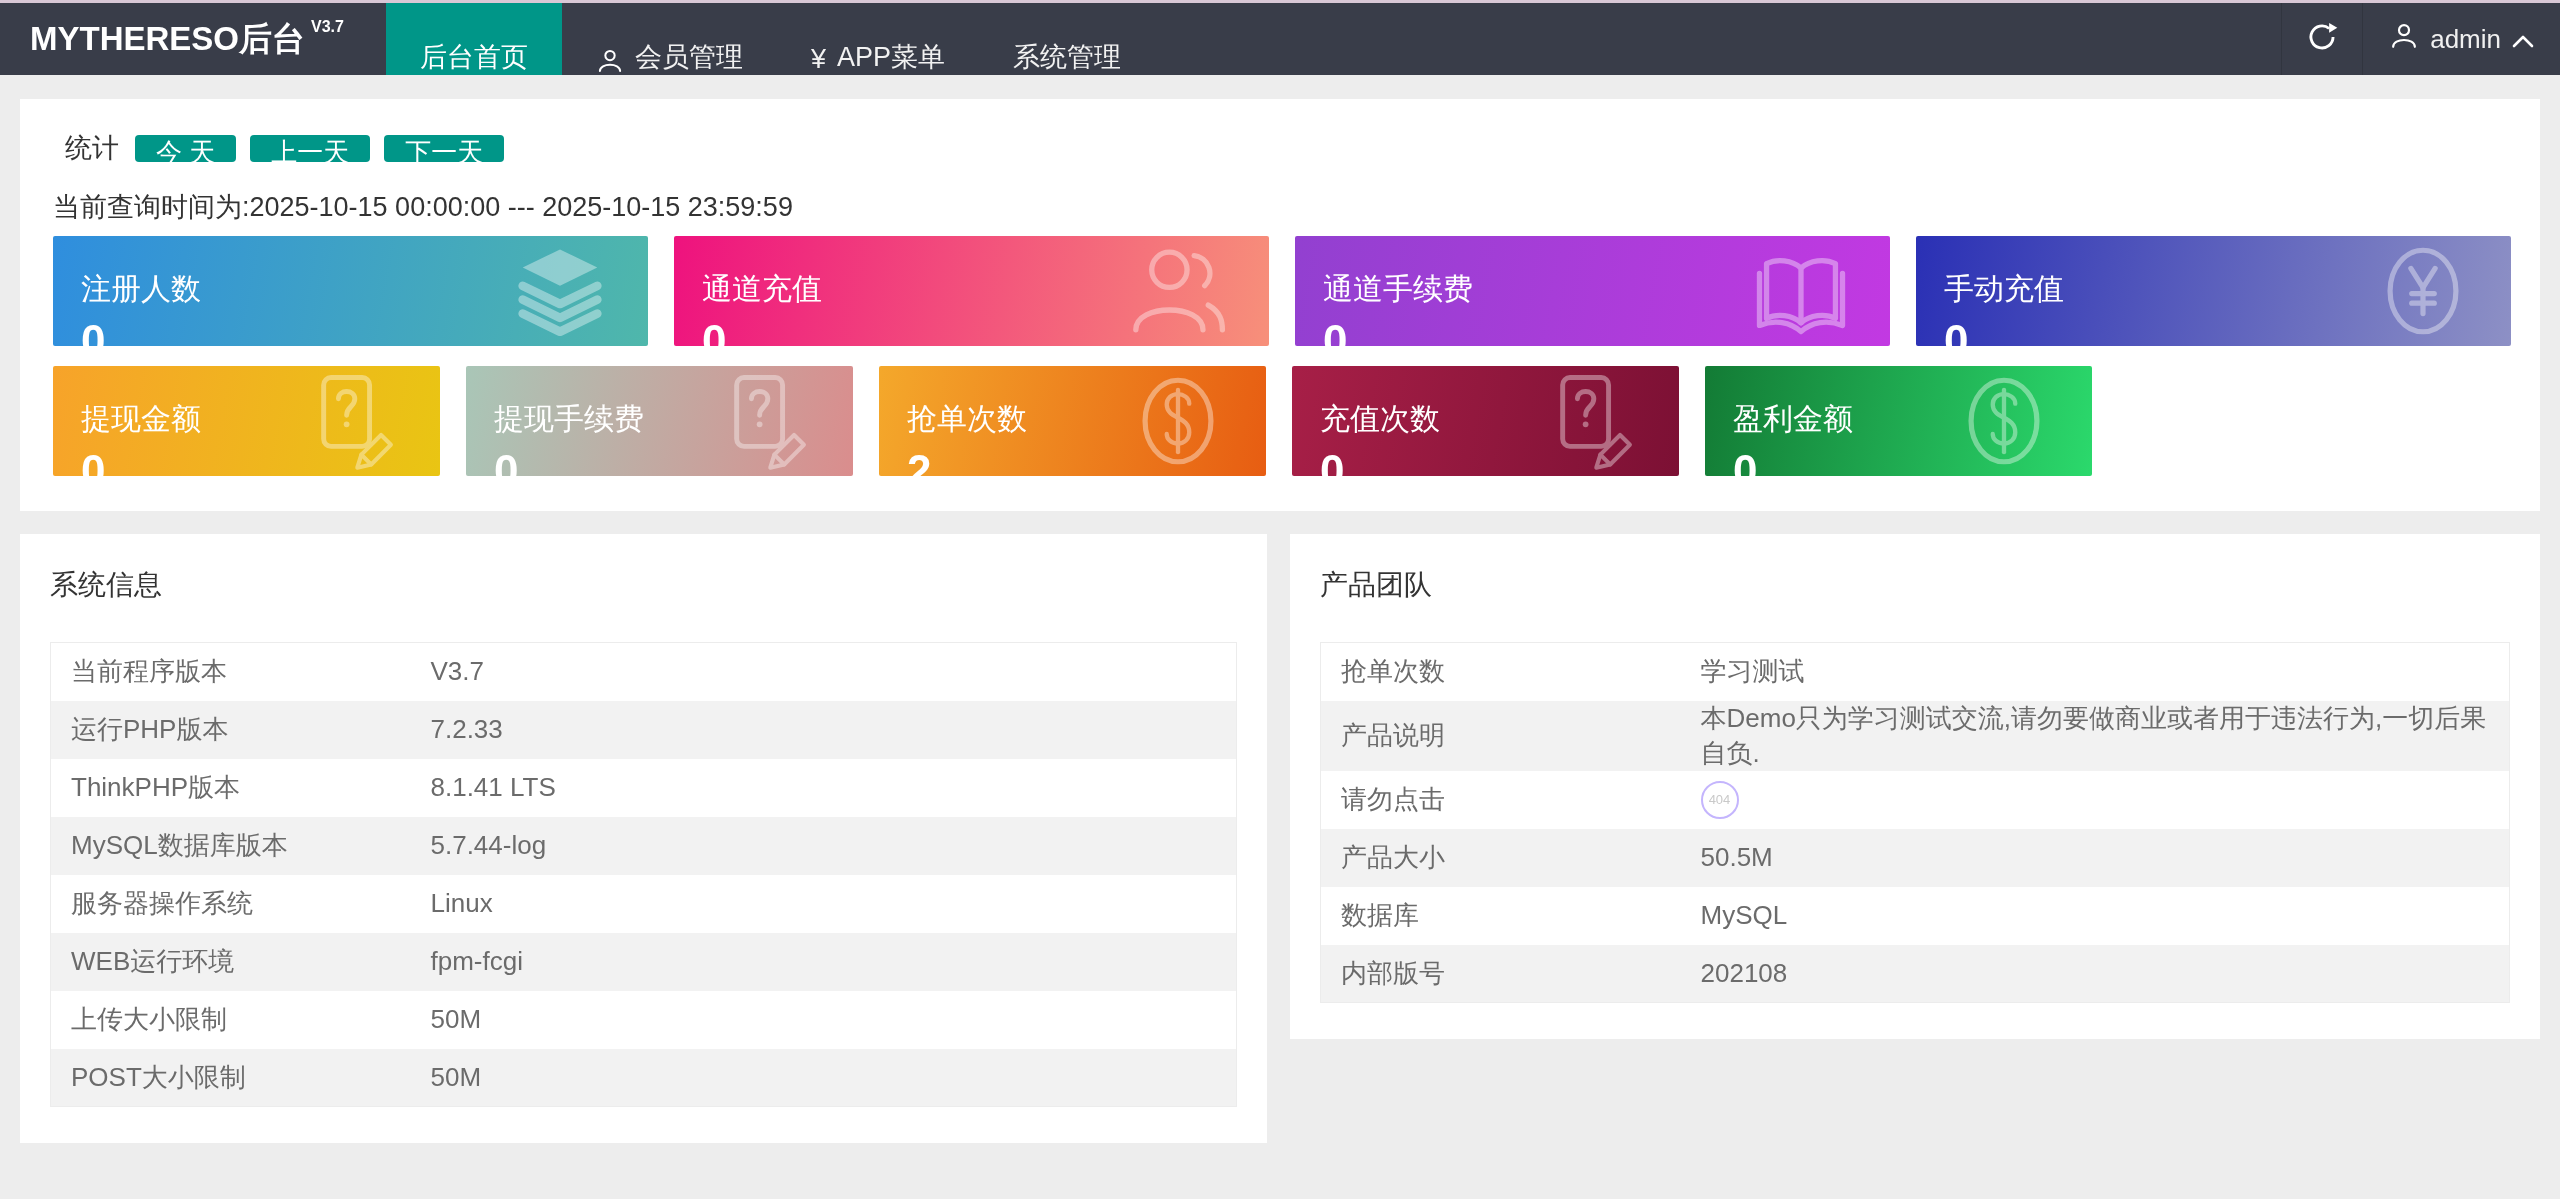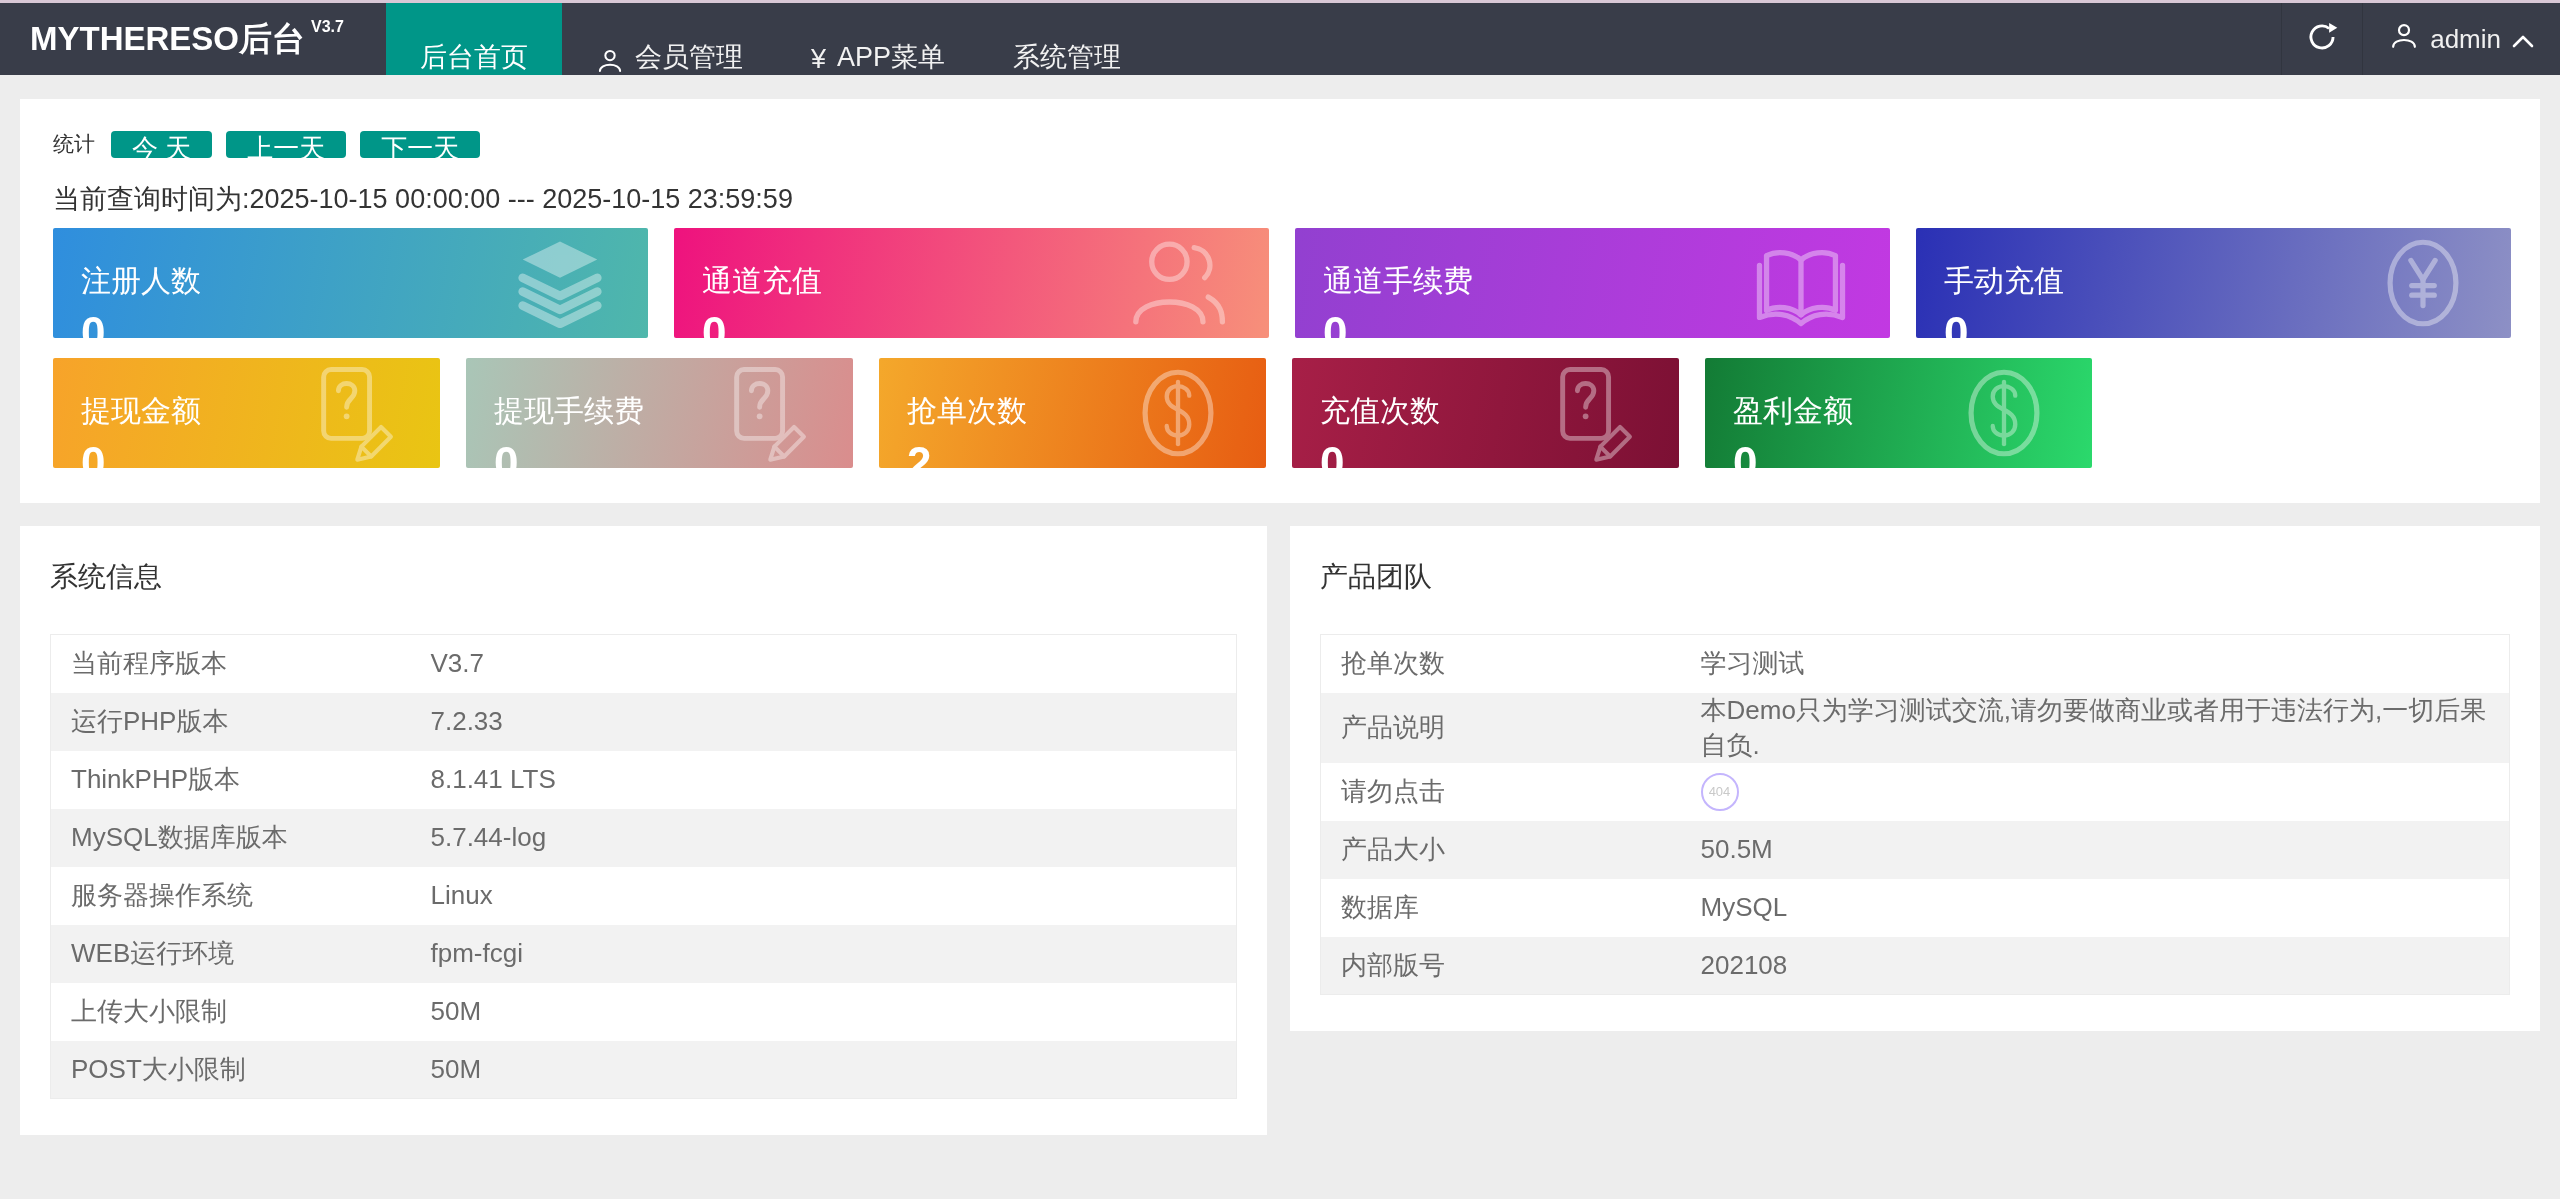--- a/index.html
+++ b/index.html
@@ -31,21 +31,21 @@
   .nav-spacer { flex: 1; }
   .nav-refresh {
     width: 82px; display: flex; align-items: center; justify-content: center;
     border-left: 1px solid #31353f; border-right: 1px solid #31353f; cursor: pointer;
   }
   .nav-admin { display: flex; align-items: center; gap: 11px; padding: 0 26px; font-size: 26px; cursor: pointer; }
   
   .content { padding: 24px 20px 0; }
   .stats-panel { background: #fff; padding: 31px 33px 35px; }
   .stats-header { display: flex; align-items: center; gap: 14px; }
-  .stats-label { font-size: 21px; color: #333; margin-right: 2px; }
+  .stats-label { font-size: 27px; color: #333; margin-right: 2px; margin-left: 12px; }
   .stat-btn {
     background: var(--accent, #009688); color: #fff; font-size: 26px; height: 27px;
     padding: 0 21px; border: none; border-radius: 4px; cursor: pointer; white-space: nowrap;
     font-family: inherit;
   }
   .query-time { margin-top: 23px; font-size: 27px; color: #333; }
   .cards-row { display: flex; gap: 26px; margin-top: 11px; }
   .cards-row + .cards-row { margin-top: 20px; }
   .card {
     position: relative; height: 110px; border-radius: 2px; color: #fff;

